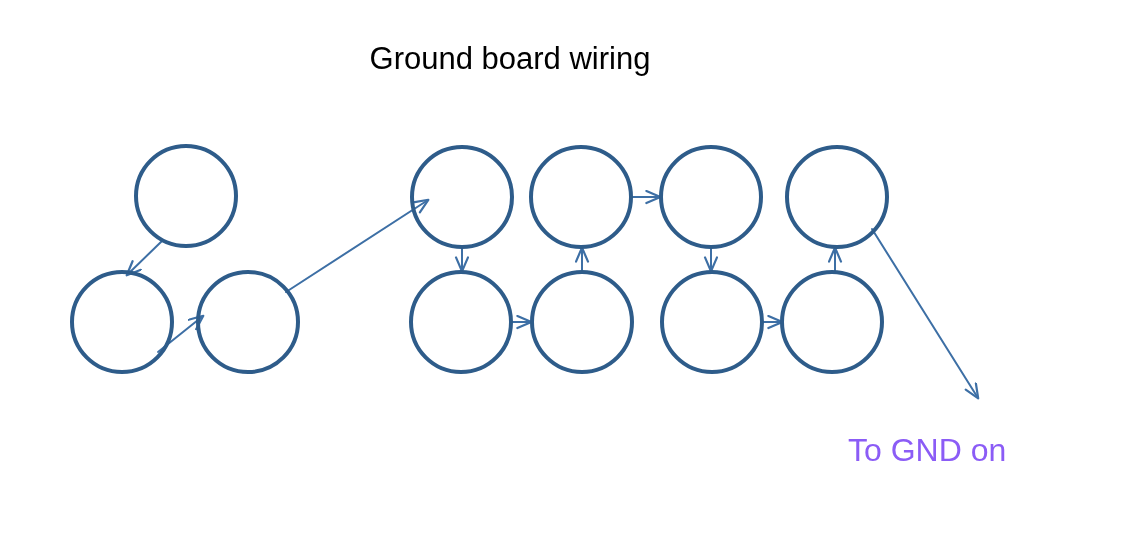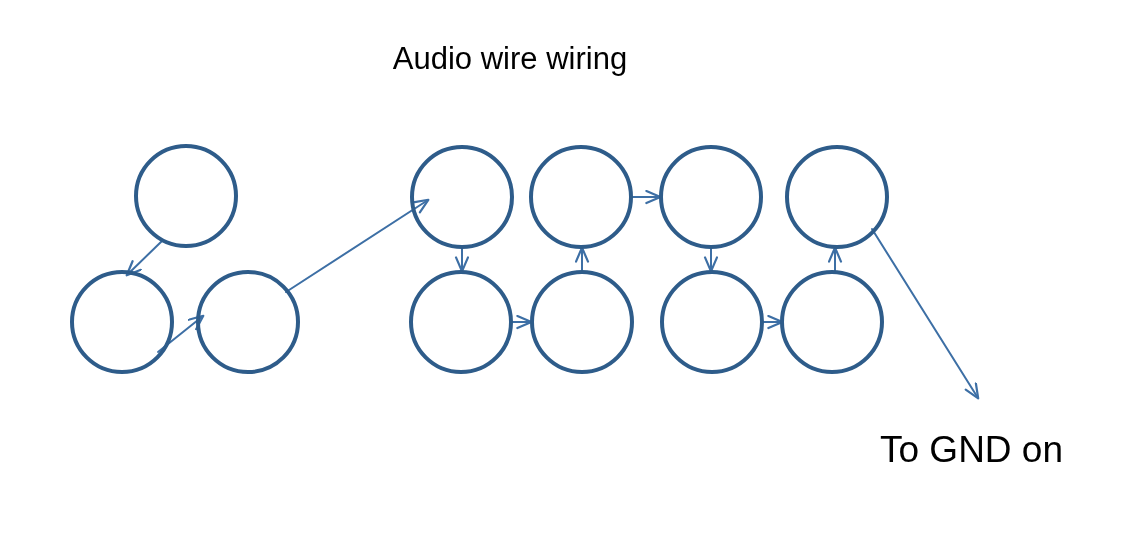--- a/index.html
+++ b/index.html
@@ -34,26 +34,26 @@
     width: 1020px;
     text-align: center;
     font-size: 31px;
     line-height: 38px;
     font-weight: 400;
     color: #000000;
     white-space: nowrap;
   }
   .gnd-label {
     position: absolute;
-    left: 880px;
+    left: 848px;
     top: 430px;
-    font-size: 37px;
+    font-size: 32px;
     line-height: 40px;
     font-weight: 400;
-    color: #000000;
+    color: #8b5cf6;
     white-space: nowrap;
   }
   .gnd-label .line {
     display: block;
   }
 </style>
 </head>
 <body>
 
 <div id="canvas" style="width: 1126px; height: 558px; background: rgb(255, 255, 255);">
@@ -85,19 +85,19 @@
         <circle cx="461" cy="322" r="50" fill="none" stroke="#2e5c8a" stroke-width="4"></circle>
         <circle cx="582" cy="322" r="50" fill="none" stroke="#2e5c8a" stroke-width="4"></circle>
         <circle cx="581" cy="197" r="50" fill="none" stroke="#2e5c8a" stroke-width="4"></circle>
         <circle cx="711" cy="197" r="50" fill="none" stroke="#2e5c8a" stroke-width="4"></circle>
         <circle cx="712" cy="322" r="50" fill="none" stroke="#2e5c8a" stroke-width="4"></circle>
         <circle cx="832" cy="322" r="50" fill="none" stroke="#2e5c8a" stroke-width="4"></circle>
         <circle cx="837" cy="197" r="50" fill="none" stroke="#2e5c8a" stroke-width="4"></circle>
       </g>
   </svg>
 
-  <div class="diagram-title">Audio wire wiring</div>
+  <div class="diagram-title">Ground board wiring</div>
 
   <div class="gnd-label">
     <span class="line">To GND on</span>
   </div>
 
 </div>
 
 </body></html>

